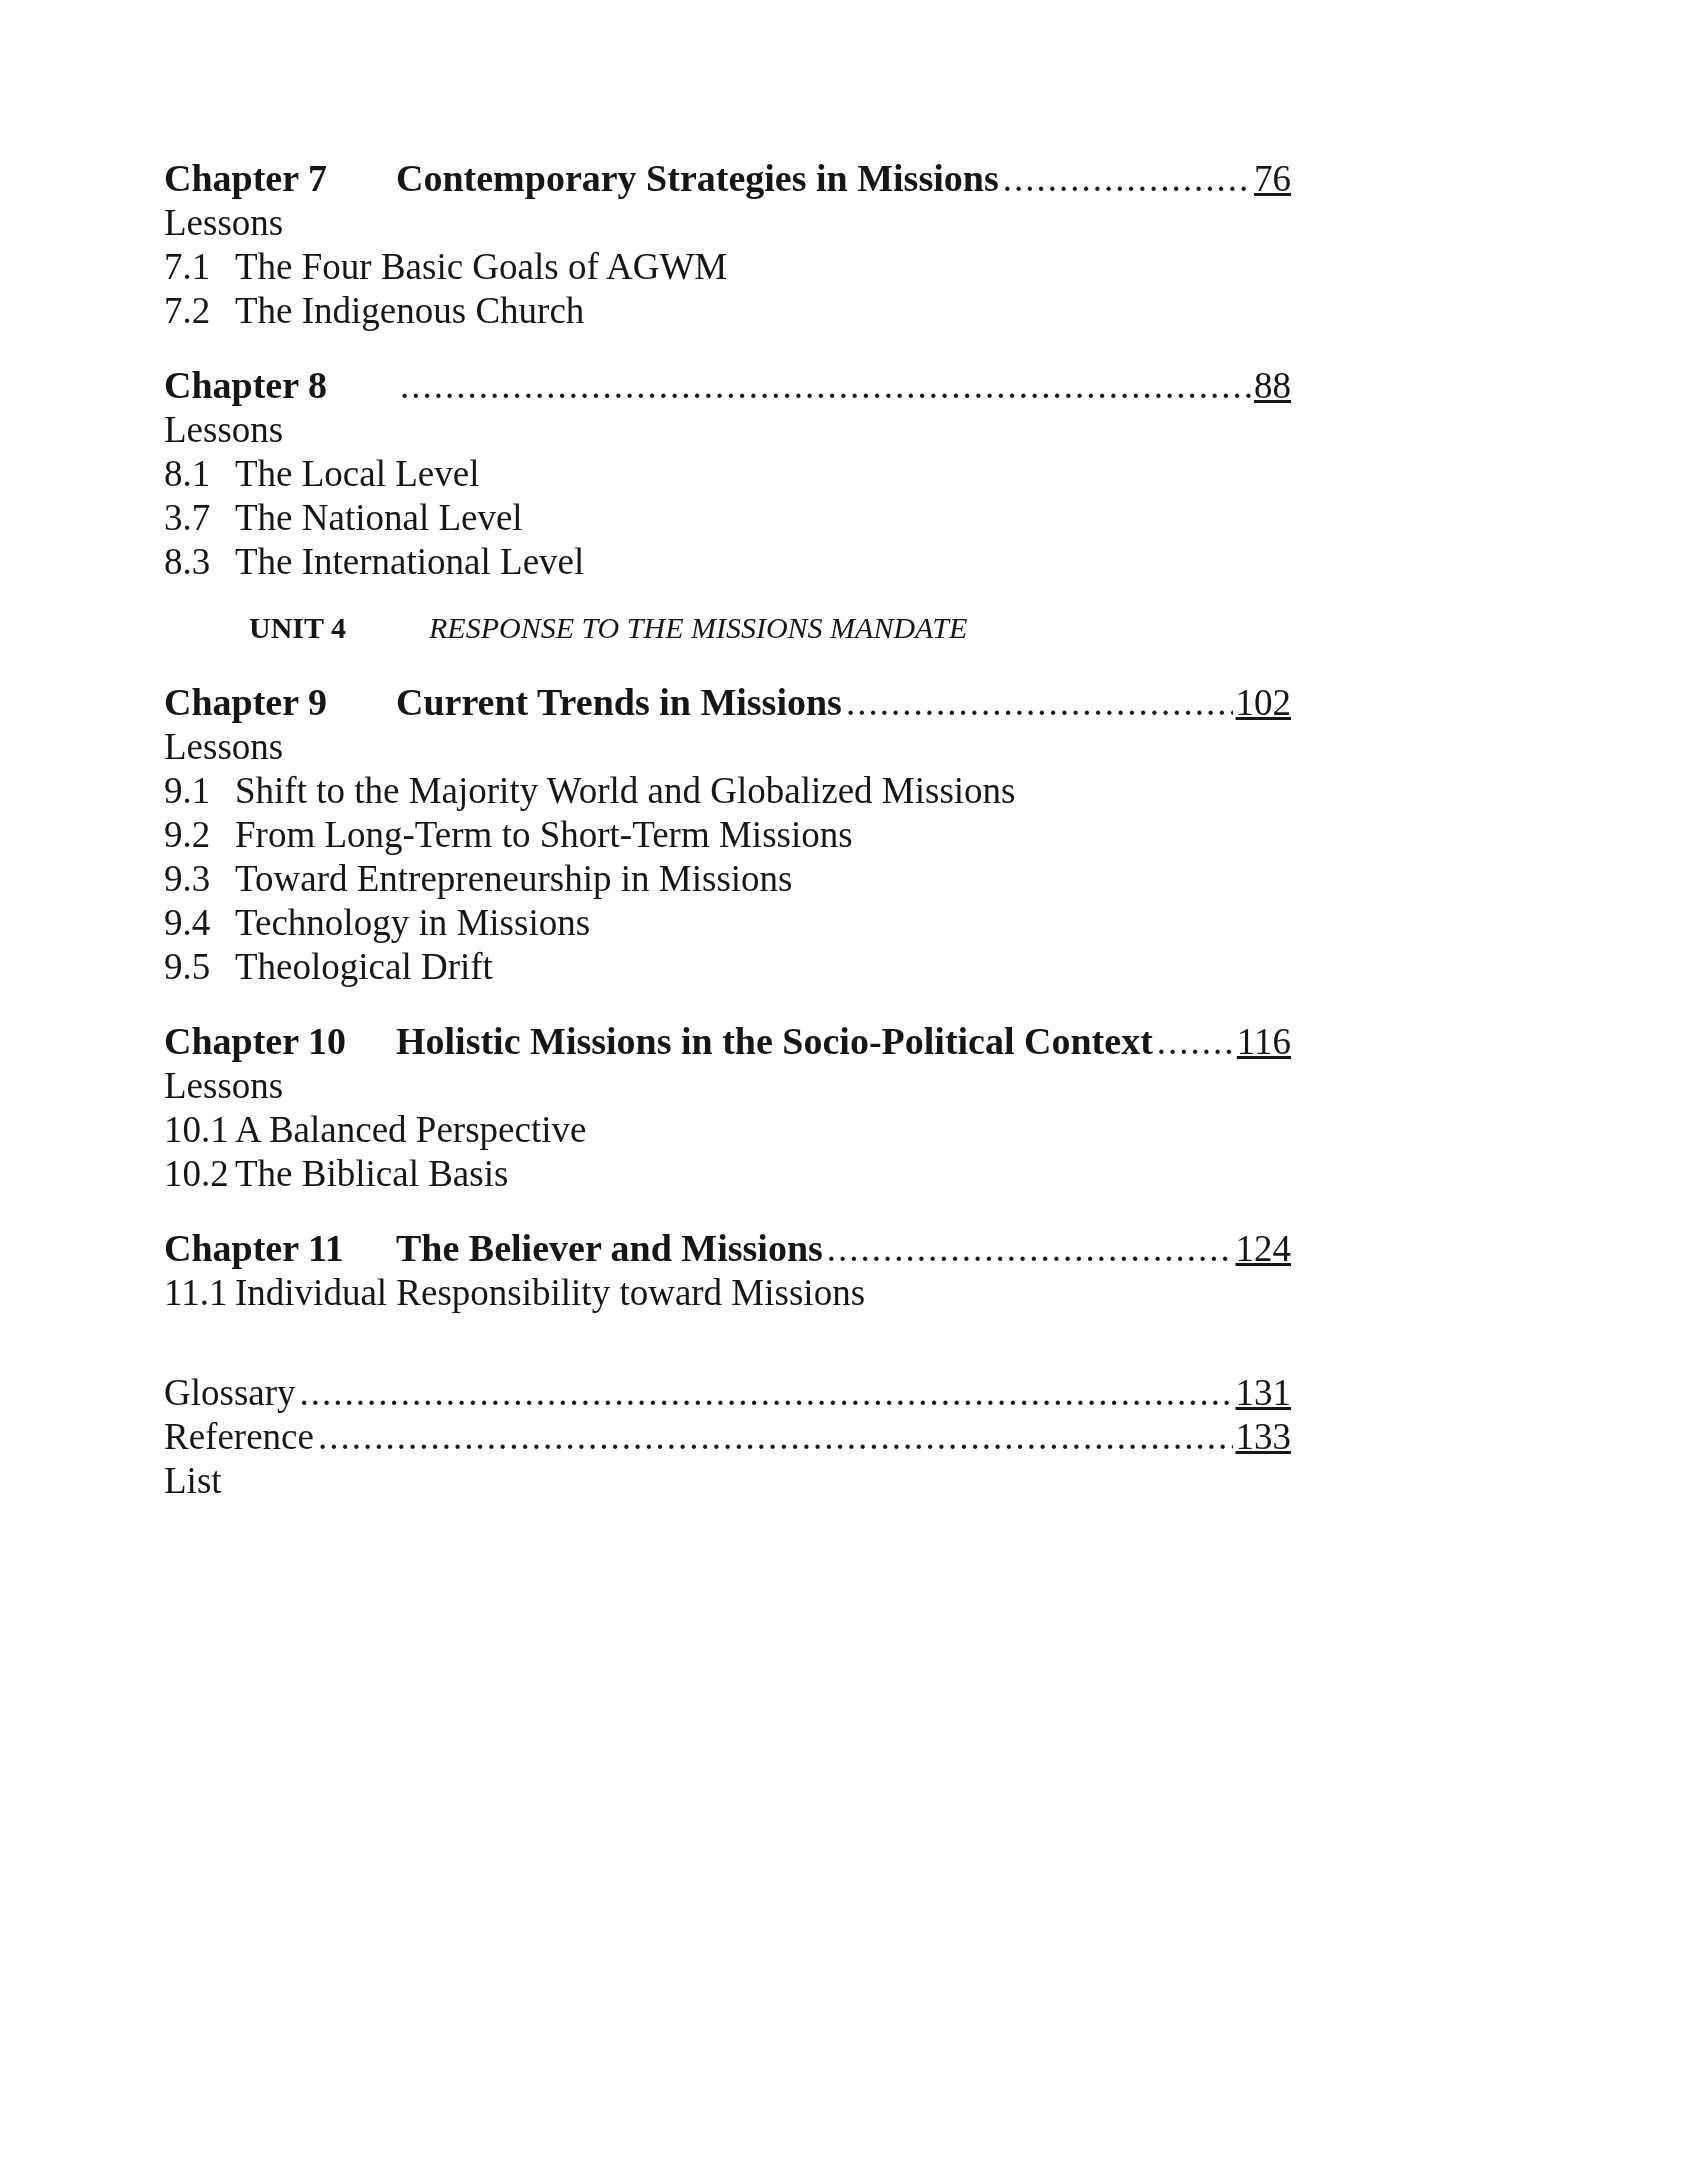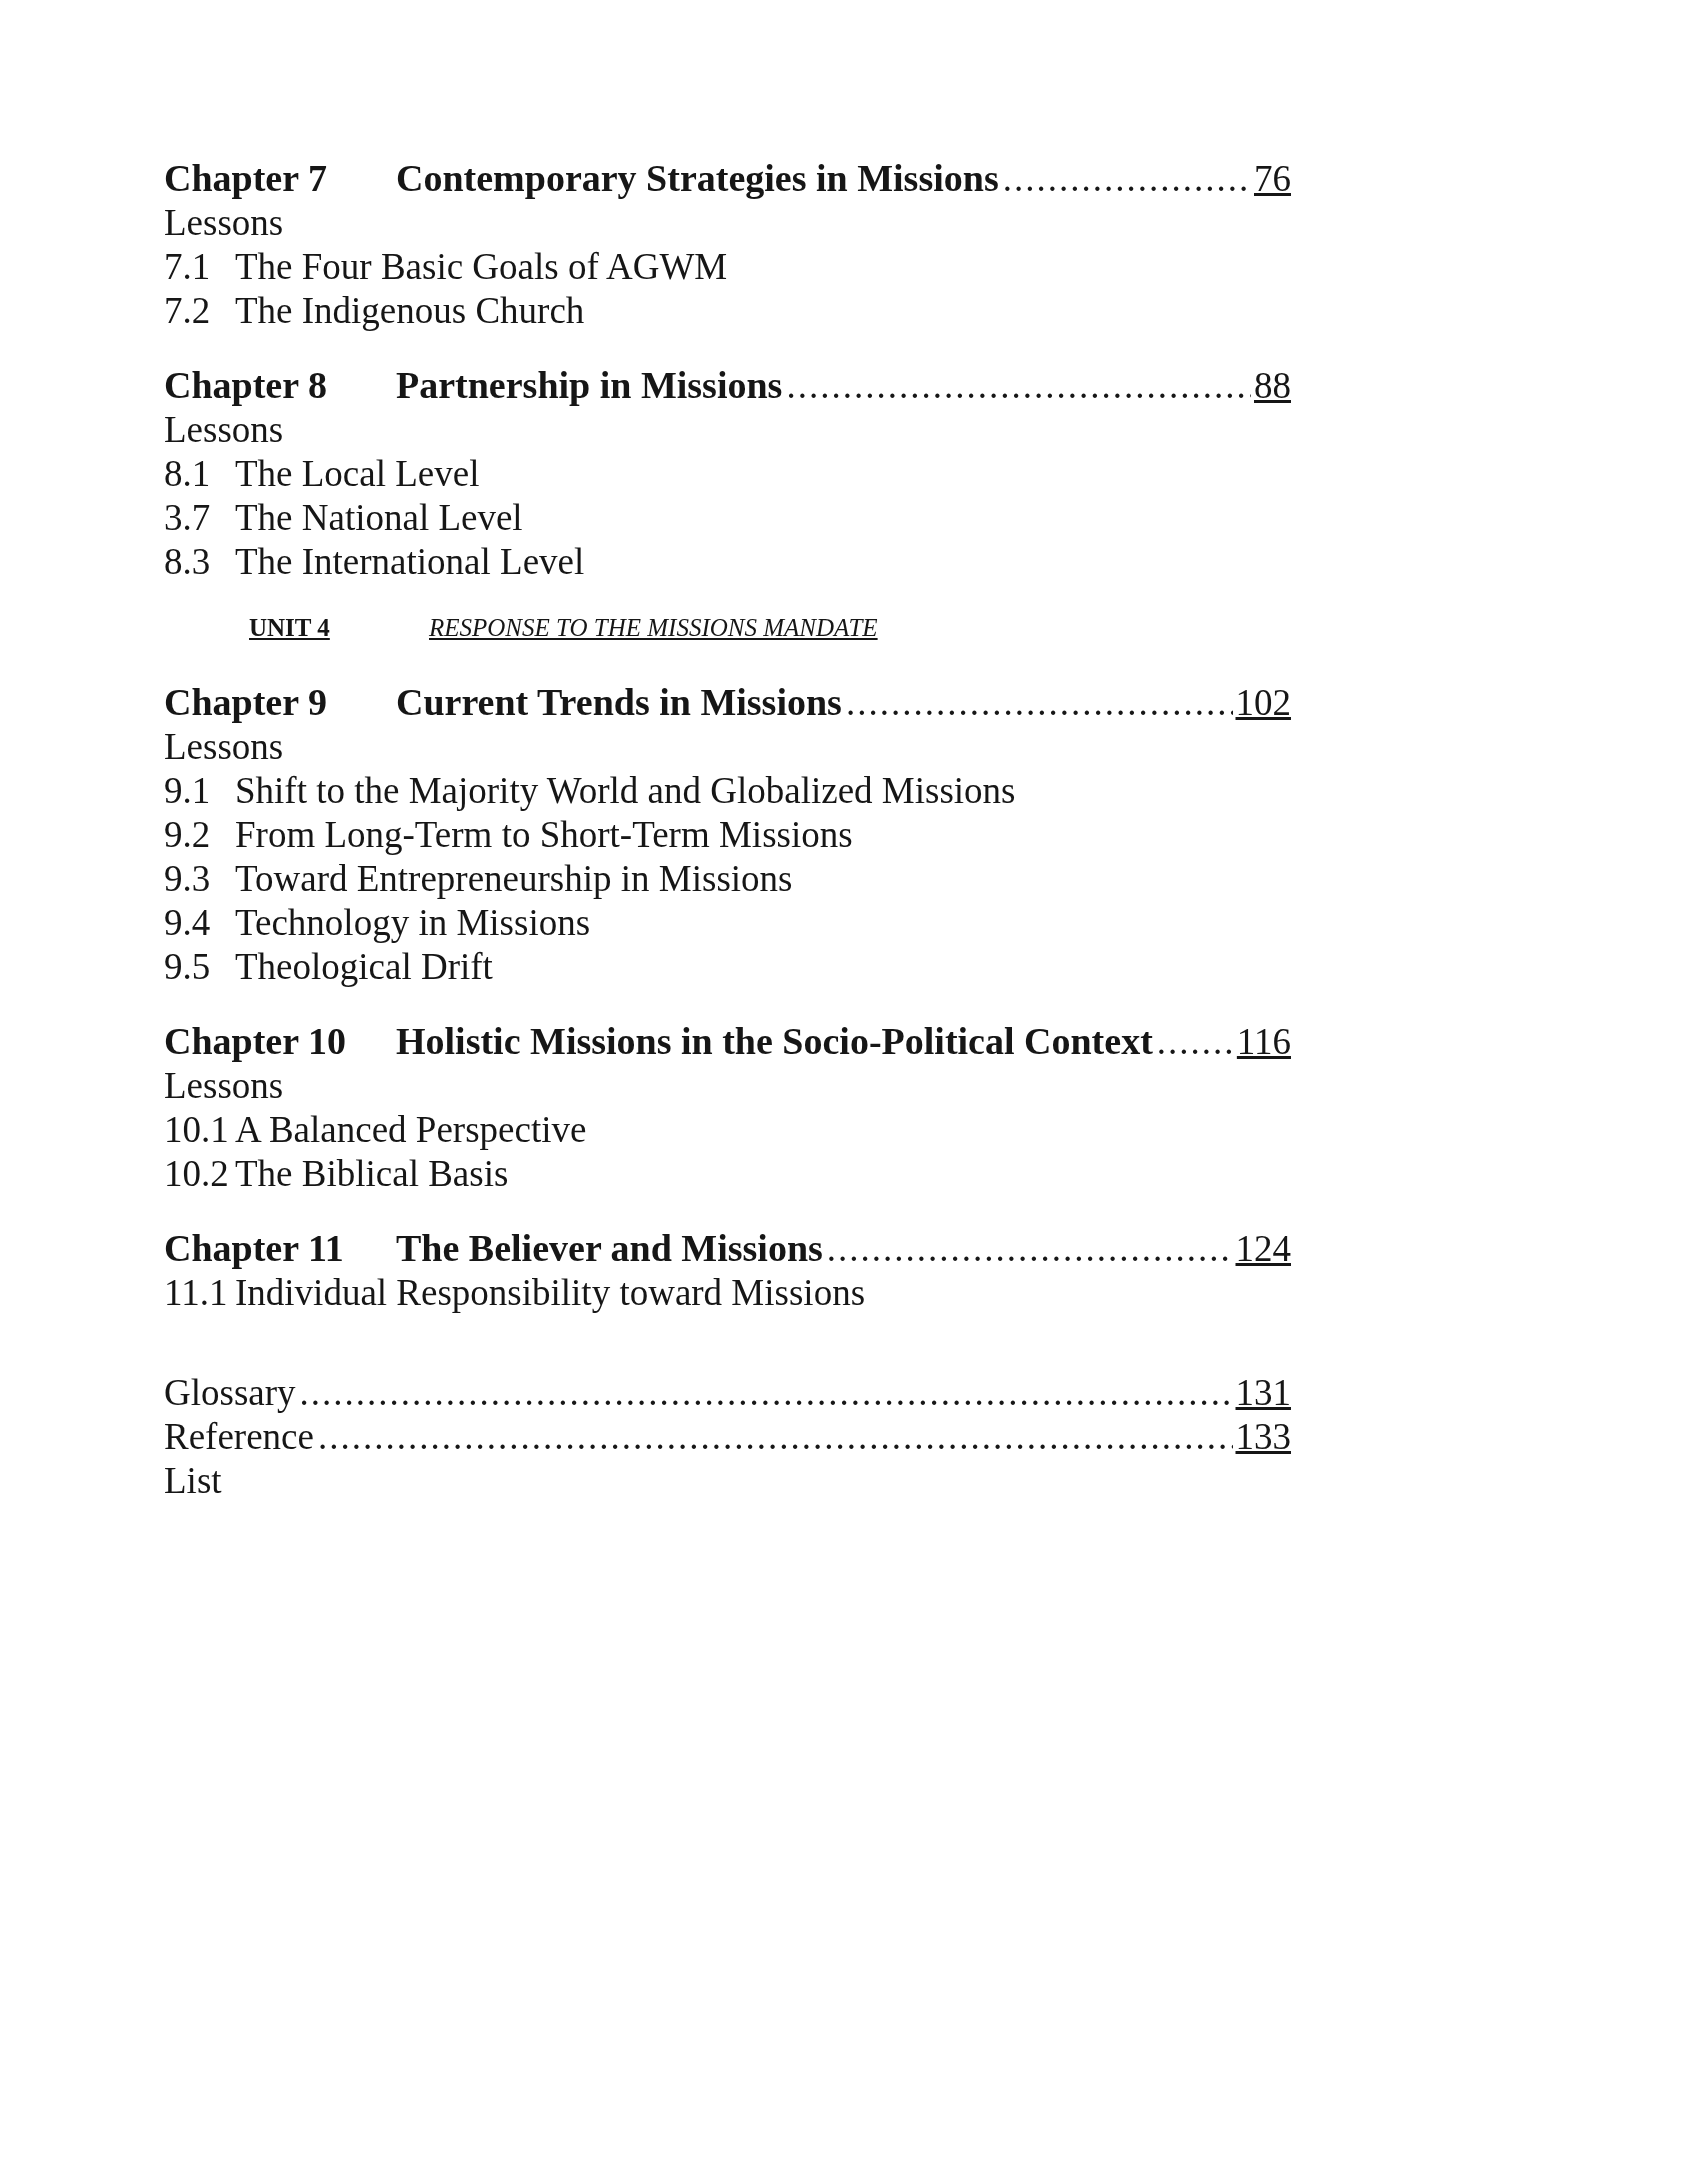--- a/index.html
+++ b/index.html
@@ -40,22 +40,21 @@
   .lesson-row { }
   .lesson-num { flex: 0 0 71px; white-space: nowrap; }
   .lesson-title { white-space: nowrap; }
   .unit-heading {
     margin-top: 22px;
     margin-bottom: 24px;
     display: flex;
     align-items: baseline;
     padding-left: 85px;
     font-weight: bold;
-    font-size: 25px;
-    text-decoration: underline;
+    font-size: 30px;
   }
   .unit-label { flex: 0 0 180px; white-space: nowrap; }
   .unit-title { font-weight: normal; font-style: italic; white-space: nowrap; }
   .back-matter { margin-top: 56px; }
 </style>
 </head>
 <body>
 
 <main class="page">
 
@@ -73,21 +72,20 @@
     </div>
     <div class="row lesson-row">
       <span class="lesson-num">7.2</span>
       <span class="lesson-title">The Indigenous Church</span>
     </div>
   </section>
 
   <section class="chapter-block">
     <div class="row chapter-row">
       <span class="ch-label">Chapter 8</span>
-      <span class="ch-title">Partnership in Missions</span>
       <span class="dots"></span>
       <span class="page-num">88</span>
     </div>
     <div class="row lessons-heading">Lessons</div>
     <div class="row lesson-row">
       <span class="lesson-num">8.1</span>
       <span class="lesson-title">The Local Level</span>
     </div>
     <div class="row lesson-row">
       <span class="lesson-num">3.7</span>

